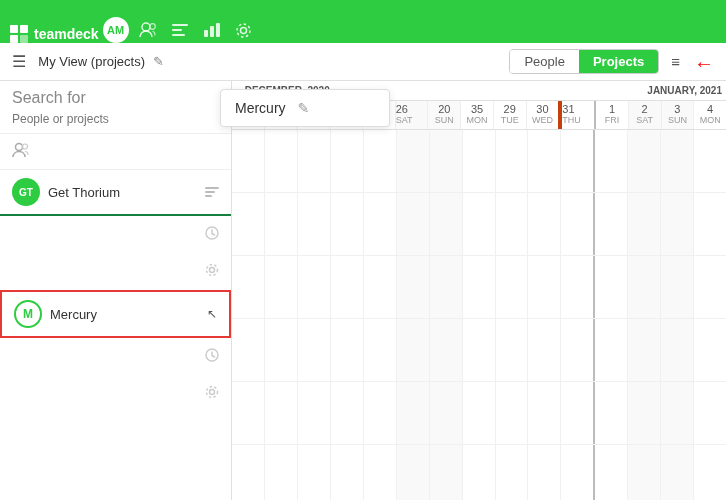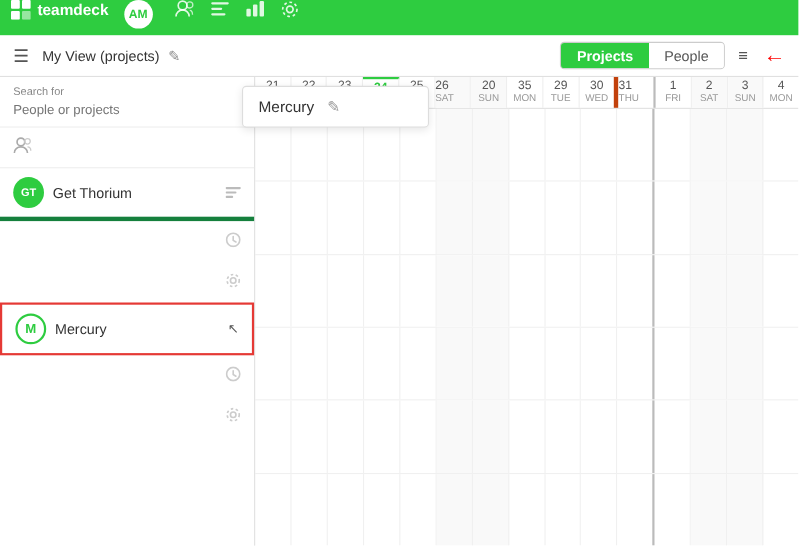--- a/index.html
+++ b/index.html
@@ -2,25 +2,25 @@
 <html><head>
   <meta charset="utf-8">
   <style>
     * { box-sizing: border-box; margin: 0; padding: 0; font-family: -apple-system, BlinkMacSystemFont, 'Segoe UI', sans-serif; }
     
     body { width: 726px; height: 500px; overflow: hidden; background: #fff; }
 
     
     .top-nav {
       background: #2ecc40;
-      height: 32px;
-      display: flex;
-      align-items: flex-start;
+      height: 43px;
+      display: flex;
+      align-items: flex-end;
       padding: 0 10px;
-      gap: 10px;
+      gap: 0;
     }
     .top-nav-logo {
       display: flex;
       align-items: center;
       gap: 6px;
     }
     .teamdeck-logo-text {
       color: #fff;
       font-size: 14px;
       font-weight: 600;
@@ -123,21 +123,21 @@
       border-right: 1px solid #e0e0e0;
       display: flex;
       flex-direction: column;
       position: relative;
     }
     .sidebar-top {
       padding: 8px 12px 6px;
       border-bottom: 1px solid #eee;
     }
     .search-label {
-      font-size: 10px;
+      font-size: 16px;
       color: #888;
       margin-bottom: 2px;
     }
     .search-input {
       width: 100%;
       border: none;
       outline: none;
       font-size: 12px;
       color: #999;
       background: transparent;
@@ -146,21 +146,21 @@
       padding: 8px 12px;
       border-bottom: 1px solid #eee;
       color: #aaa;
       font-size: 15px;
     }
     .sidebar-row {
       display: flex;
       align-items: center;
       padding: 8px 12px;
       gap: 8px;
-      border-bottom: 4px solid #15803d;
+      border-bottom: 2px solid #15803d;
     }
     .project-avatar {
       width: 28px; height: 28px;
       border-radius: 50%;
       background: #2ecc40;
       color: #fff;
       display: flex; align-items: center; justify-content: center;
       font-size: 10px;
       font-weight: 700;
       flex-shrink: 0;
@@ -300,22 +300,22 @@
     </span>
   </div>
 </div>
 
 <div class="second-row">
   <span class="hamburger">☰</span>
   <span class="view-label">My View (projects)</span>
   <span class="edit-icon">✎</span>
   <div class="spacer"></div>
   <div class="tab-group">
+    <button class="tab-btn">People</button>
     <button class="tab-btn active">Projects</button>
-    <button class="tab-btn">People</button>
   </div>
   <span class="filter-icon">≡</span>
   <div class="arrow-indicator">
     <span class="red-arrow">←</span>
   </div>
 </div>
 
 <div class="main-area">
 
   <div class="left-sidebar">
@@ -382,20 +382,26 @@
     <div class="tooltip-popup">
       <span class="tooltip-text">Mercury</span>
       <span class="tooltip-edit">✎</span>
     </div>
   </div>
 
   <div class="calendar-area">
 
     <div style="display:flex; flex-direction:column; height:100%;">
 
+      <div style="display:flex; align-items:center; height:20px; border-bottom:1px solid #e0e0e0; padding:0 4px;">
+        <span style="font-size:14px; color:#555; cursor:pointer; margin-right:4px;">‹</span>
+        <span style="font-size:10px; color:#555; font-weight:600; margin-right:10px;">DECEMBER, 2020</span>
+        <div style="flex:1;"></div>
+        <span style="font-size:10px; color:#555; font-weight:600;">JANUARY, 2021</span>
+      </div>
 
       <div style="display:flex; flex:1;">
 
         <div style="display:flex; flex:1; flex-direction:column;">
 
           <div style="display:flex; border-bottom:1px solid #e0e0e0;">
 
             <div style="flex:1; text-align:center; padding:2px 0; border-right:1px solid #eee;">
               <div class="day-number">21</div>
               <div class="day-name">MON</div>

